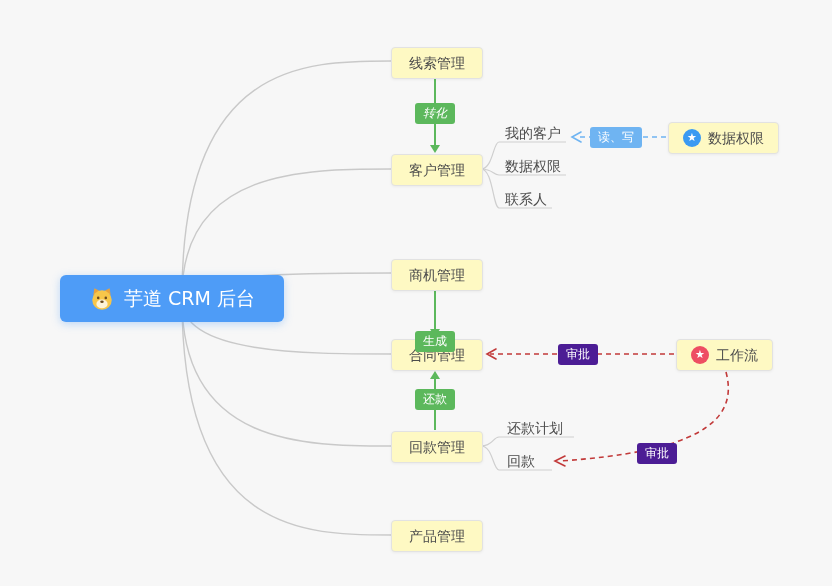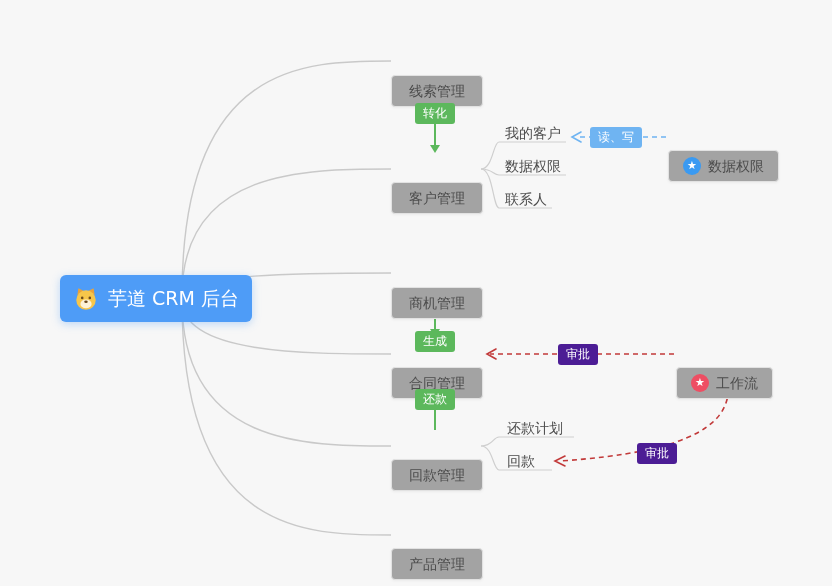--- a/index.html
+++ b/index.html
@@ -15,34 +15,34 @@
   .twig{stroke:#cfcfcf;stroke-width:1.2;fill:none;}
   .g-line{stroke:#5cb85c;stroke-width:2;fill:none;}
   .g-head{fill:#5cb85c;stroke:none;}
   .b-dash{stroke:#6fb4f2;stroke-width:1.6;fill:none;stroke-dasharray:5 4;}
   .b-head{stroke:#6fb4f2;stroke-width:1.6;fill:none;stroke-linecap:round;}
   .r-dash{stroke:#c23a3a;stroke-width:1.6;fill:none;stroke-dasharray:5 4;}
   .r-head{stroke:#c23a3a;stroke-width:1.6;fill:none;stroke-linecap:round;}
 
   .node{
     position:absolute;z-index:2;
-    background:#a3a3a3;border:1px solid #e2e2e2;border-radius:4px;
+    background:#fef9c3;border:1px solid #e2e2e2;border-radius:4px;
     padding:7px 17px;font-size:14px;line-height:16px;color:#4c4c4c;
-    box-shadow:0 1px 3px rgba(0,0,0,.05);white-space:nowrap;box-sizing:border-box;margin-top:28px;
+    box-shadow:0 1px 3px rgba(0,0,0,.05);white-space:nowrap;box-sizing:border-box;
   }
   .node.with-icon{display:flex;align-items:center;gap:7px;padding:6px 14px;}
   .icon-circle{
     width:18px;height:18px;border-radius:50%;color:#fff;
     font-size:11px;line-height:18px;text-align:center;flex:0 0 auto;
   }
   .icon-circle.blue{background:#3a9af2;}
   .icon-circle.pink{background:#ee4e63;}
 
   .root-node{
-    position:absolute;z-index:2;left:60px;top:275px;width:192px;height:47px;
+    position:absolute;z-index:2;left:60px;top:275px;width:224px;height:47px;
     background:#4e9cf7;border-radius:6px;color:#fff;font-size:19px;
     display:flex;align-items:center;justify-content:center;gap:9px;
     box-shadow:0 2px 8px rgba(78,156,247,.35);white-space:nowrap;
   }
 
   .leaf{position:absolute;z-index:2;font-size:14px;line-height:18px;color:#4c4c4c;white-space:nowrap;}
 
   .badge{
     position:absolute;z-index:3;font-size:12px;line-height:15px;color:#fff;
     padding:3px 8px;border-radius:3px;white-space:nowrap;transform:translateX(-50%);
@@ -157,20 +157,20 @@
   <div class="node with-icon" style="left:668px;top:122px;">
     <span class="icon-circle blue">★</span>
     <span>数据权限</span>
   </div>
 
   <div class="node with-icon" style="left:676px;top:339px;">
     <span class="icon-circle pink">★</span>
     <span>工作流</span>
   </div>
 
-  <div class="badge green" style="left:435px;top:103px;">转化</div>
+  <div class="badge green" style="left:435px;top:103px;font-style:italic;">转化</div>
   <div class="badge green" style="left:435px;top:304px;margin-top:27px;">生成</div>
   <div class="badge green" style="left:435px;top:389px;">还款</div>
   <div class="badge blue" style="left:616px;top:127px;">读、写</div>
   <div class="badge red" style="left:578px;top:344px;">审批</div>
   <div class="badge red" style="left:657px;top:443px;">审批</div>
 
 </div>
 
 </body></html>

